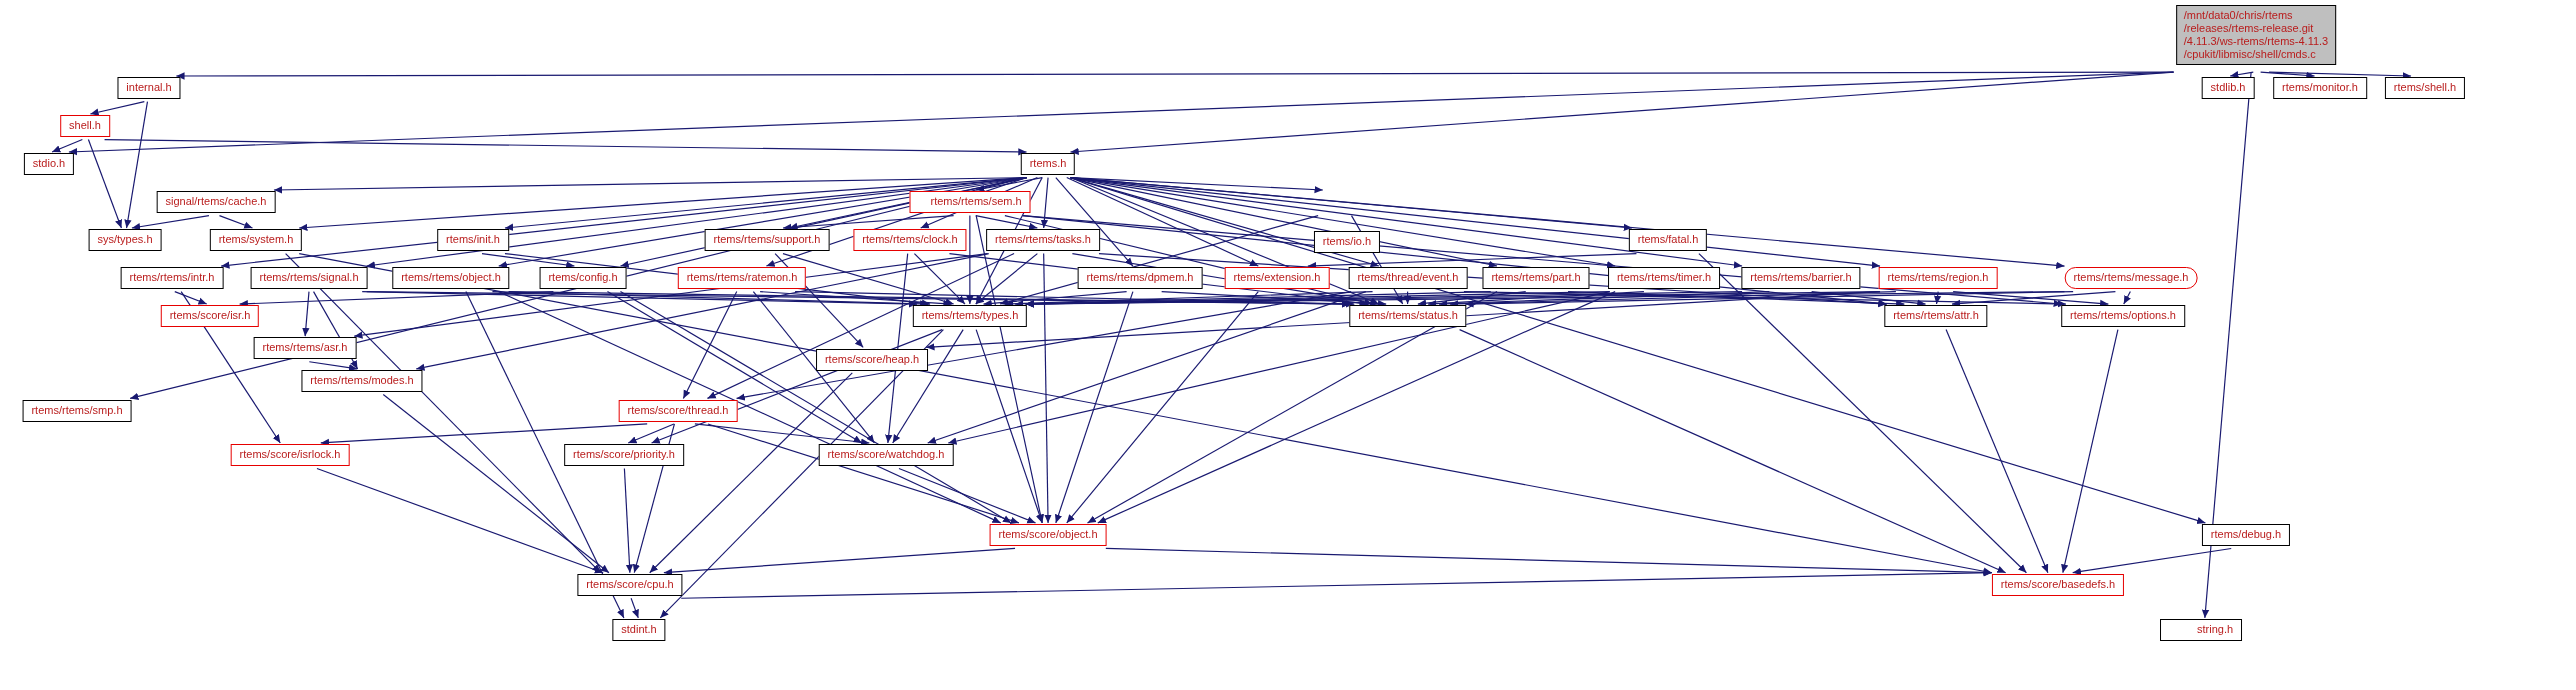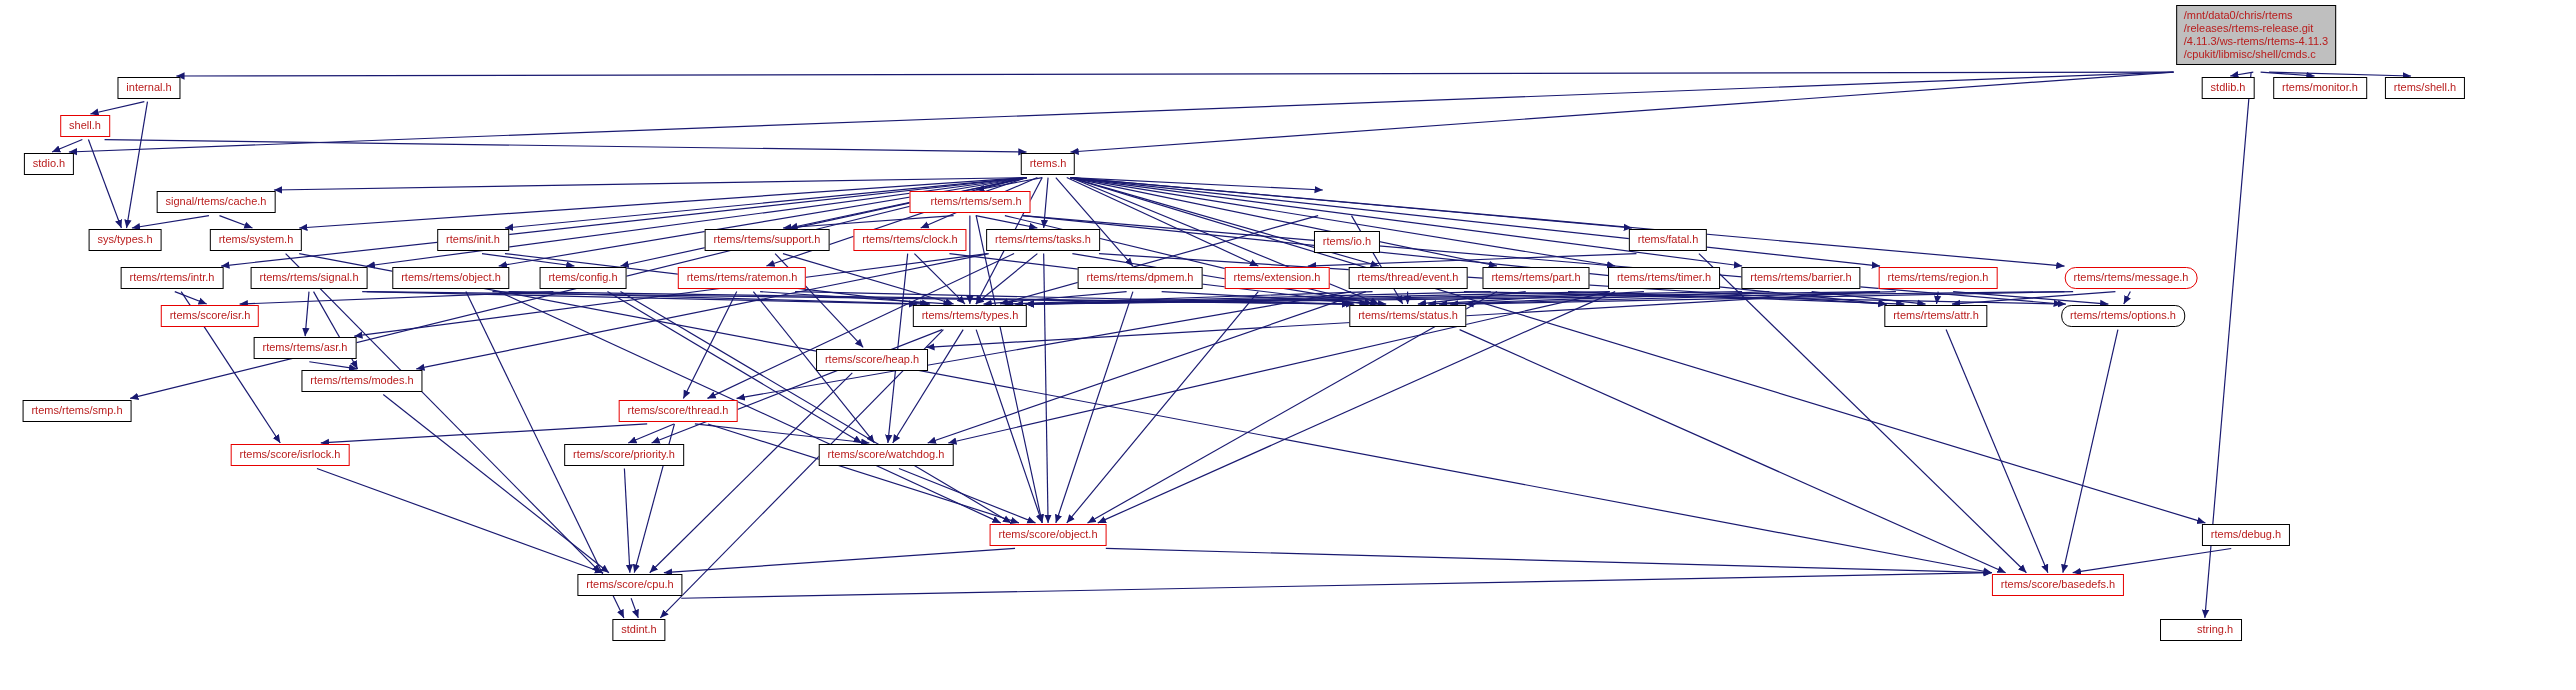--- a/index.html
+++ b/index.html
@@ -230,21 +230,21 @@
     <div class="node" style="left: 1408px; top: 267px;">rtems/thread/event.h</div>
     <div class="node" style="left: 1536px; top: 267px;">rtems/rtems/part.h</div>
     <div class="node" style="left: 1664px; top: 267px;">rtems/rtems/timer.h</div>
     <div class="node" style="left: 1801px; top: 267px;">rtems/rtems/barrier.h</div>
     <div class="node red" style="left: 1938px; top: 267px;">rtems/rtems/region.h</div>
     <div class="node red" style="left: 2131px; top: 267px; border-radius: 11px;">rtems/rtems/message.h</div>
     <div class="node red" style="left: 210px; top: 305px;">rtems/score/isr.h</div>
     <div class="node" style="left: 970px; top: 305px;">rtems/rtems/types.h</div>
     <div class="node" style="left: 1408px; top: 305px;">rtems/rtems/status.h</div>
     <div class="node" style="left: 1936px; top: 305px;">rtems/rtems/attr.h</div>
-    <div class="node" style="left: 2123px; top: 305px; border-radius: 10px;">rtems/rtems/options.h</div>
+    <div class="node" style="left: 2123px; top: 305px;">rtems/rtems/options.h</div>
     <div class="node" style="left: 305px; top: 337px;">rtems/rtems/asr.h</div>
     <div class="node" style="left: 872px; top: 349px;">rtems/score/heap.h</div>
     <div class="node" style="left: 362px; top: 370px;">rtems/rtems/modes.h</div>
     <div class="node" style="left: 77px; top: 400px;">rtems/rtems/smp.h</div>
     <div class="node red" style="left: 678px; top: 400px;">rtems/score/thread.h</div>
     <div class="node red" style="left: 290px; top: 444px;">rtems/score/isrlock.h</div>
     <div class="node" style="left: 624px; top: 444px;">rtems/score/priority.h</div>
     <div class="node" style="left: 886px; top: 444px;">rtems/score/watchdog.h</div>
     <div class="node red" style="left: 1048px; top: 524px;">rtems/score/object.h</div>
     <div class="node" style="left: 2246px; top: 524px;">rtems/debug.h</div>

